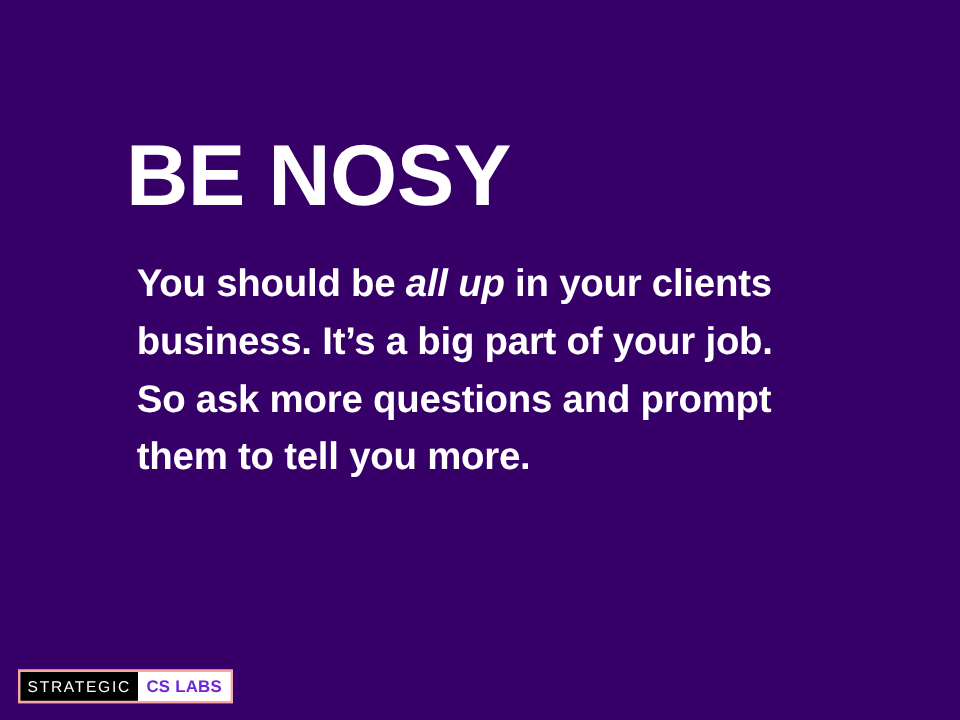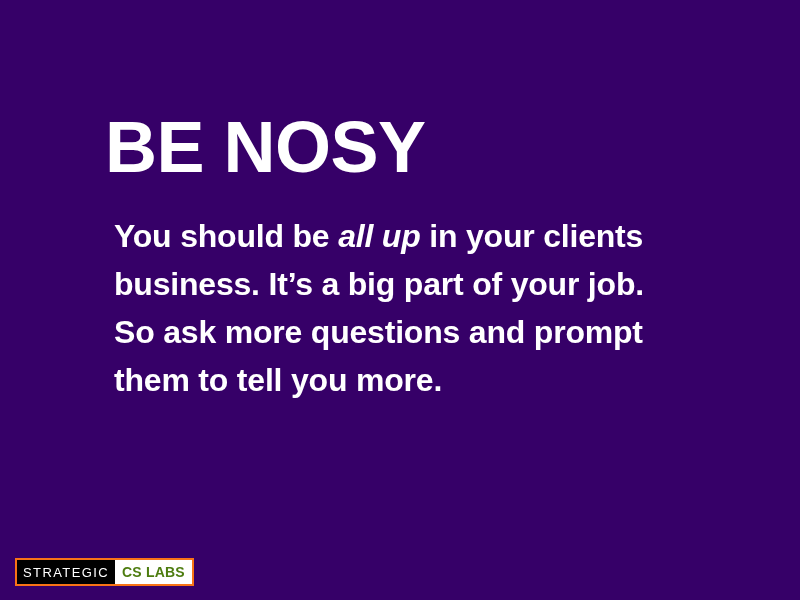--- a/index.html
+++ b/index.html
@@ -60,41 +60,41 @@
   }
 
   
   .logo {
     position: absolute;
     left: 15px;
     top: 558px;
     height: 28px;
     display: flex;
     align-items: stretch;
-    border: 2px solid #f97316;
+    border: 2px solid #fca5a5;
     box-sizing: border-box;
     background: #ffffff;
   }
   .logo-mark {
     background: #000000;
     color: #ffffff;
     display: flex;
     align-items: center;
     justify-content: center;
     padding: 0 6px;
     font-family: "Liberation Sans", sans-serif;
     font-weight: normal;
     font-size: 13px;
     letter-spacing: 1.4px;
     line-height: 1;
     white-space: nowrap;
   }
   .logo-name {
     background: #ffffff;
-    color: #4d7c0f;
+    color: #6d28d9;
     display: flex;
     align-items: center;
     justify-content: center;
     padding: 0 7px 0 7px;
     font-family: "Liberation Sans", sans-serif;
     font-weight: bold;
     font-size: 14px;
     letter-spacing: 0.2px;
     line-height: 1;
     white-space: nowrap;

